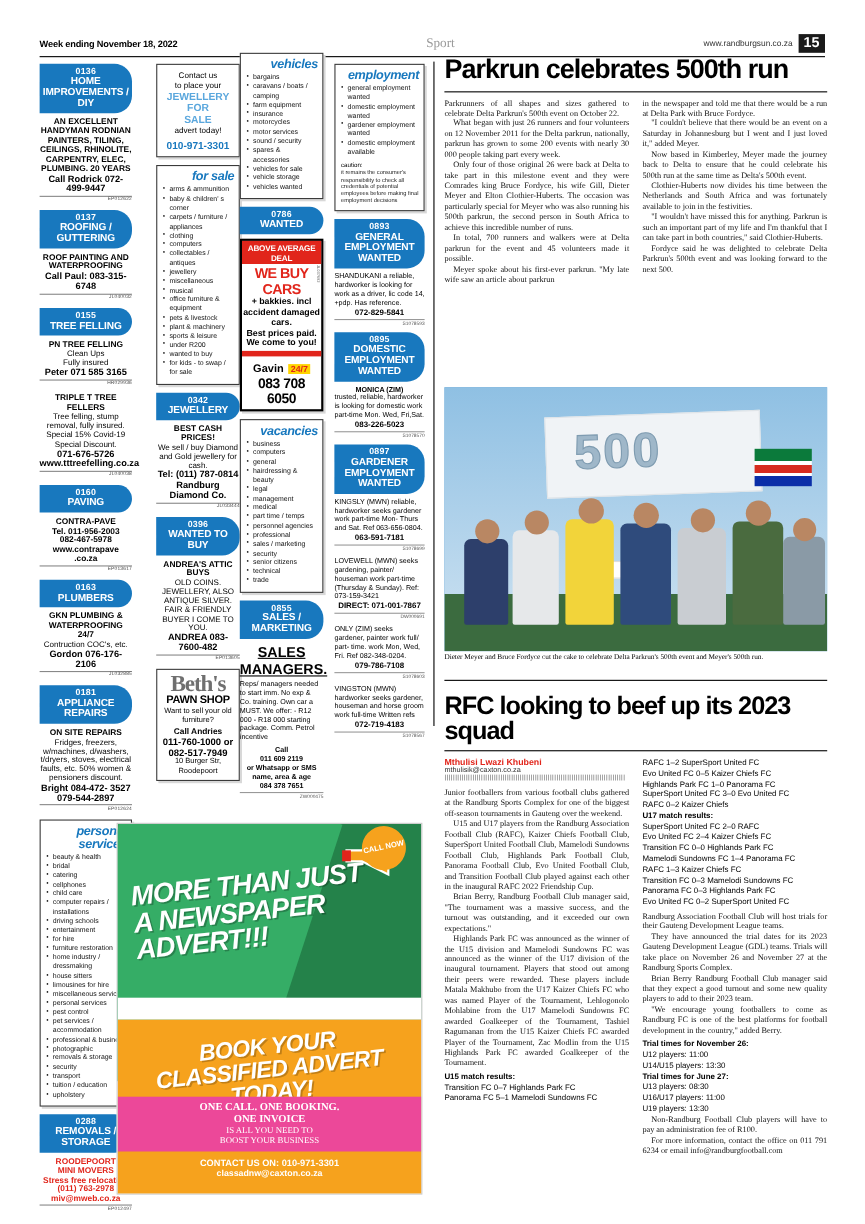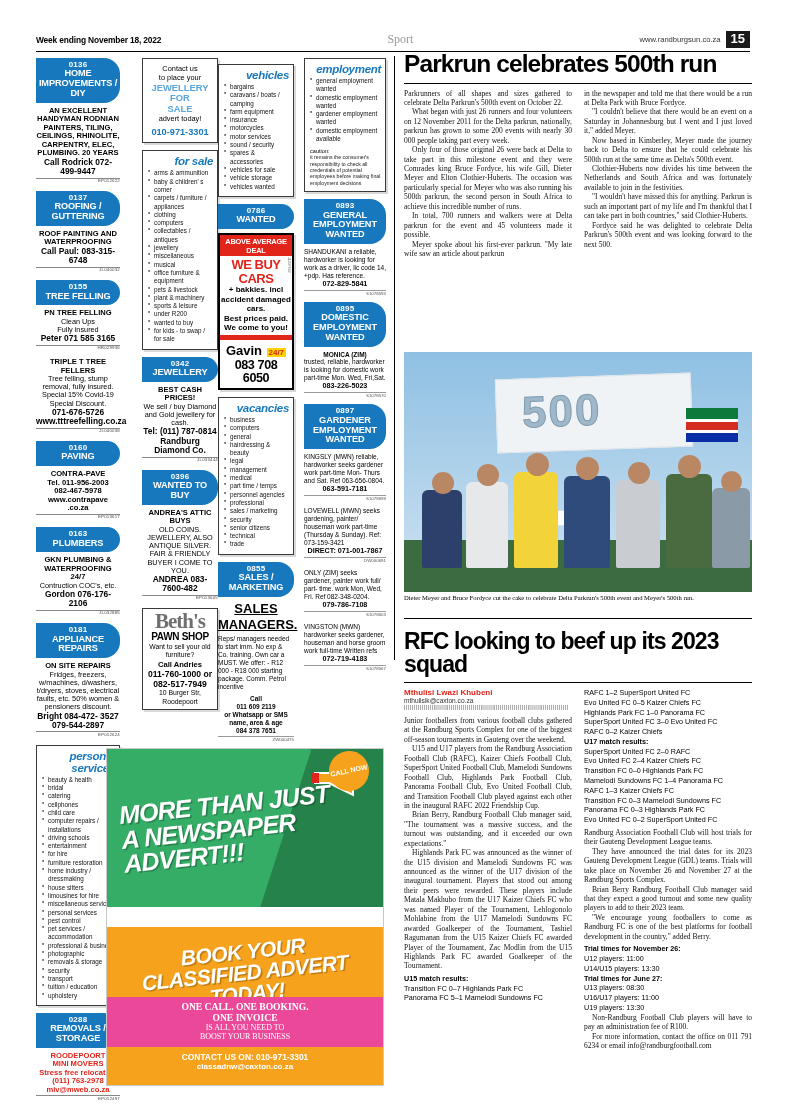--- a/index.html
+++ b/index.html
@@ -26,21 +26,21 @@
   .masthead .mh-url { font-size:7.6px; color:#333; }
   .masthead .mh-pageno {
     background:#1a1a1a; color:#fff; font-size:13px; font-weight:bold;
     padding:0px 5px 1px 5px; line-height:16px; display:inline-block;
   }
 
   
   .col { position:absolute; }
   #col1 { left:36px;  top:58px; width:84px; }
   #col2 { left:142px; top:58px; width:76px; }
-  #col3 { left:218px; top:64px; width:76px; }
+  #col3 { left:218px; top:48px; width:76px; }
   #col4 { left:304px; top:58px; width:82px; }
 
   
   .cat-head {
     background:#1878be; color:#fff; text-align:center;
     border-radius: 0 16px 16px 0;
     padding:3px 2px 4px 2px; margin-bottom:4px;
     font-weight:bold; line-height:1.06;
   }
   .cat-head .num { font-size:8px; display:block; letter-spacing:0.2px; }
@@ -83,21 +83,21 @@
 
   
   .carsad { border:2px solid #000; margin-bottom:7px; background:#fff; text-align:center;
             position:relative; box-shadow:2px 2px 0 #d8d8d8; }
   .carsad .topbar { background:#e1251b; color:#fff; font-weight:bold; font-size:7.4px;
                     letter-spacing:-0.2px; padding:1.5px 0; }
   .carsad .wbc { color:#e1251b; font-weight:bold; font-size:13px; letter-spacing:-0.5px;
                  line-height:1.05; margin-top:2px; }
   .carsad .ln { font-size:8px; font-weight:bold; line-height:1.18; }
   .carsad .redstrip { background:#e1251b; height:5px; margin-top:2px; }
-  .carsad .gav { font-weight:bold; font-size:13px; }
+  .carsad .gav { font-weight:bold; font-size:10px; }
   .carsad .big { font-weight:bold; font-size:12.6px; letter-spacing:-0.4px; line-height:1.05; }
   .carsad .t247 { background:#ffd400; color:#e1251b; font-weight:bold; font-size:8px;
                   padding:0 2px; display:inline-block; }
   .carsad .sidecode { position:absolute; right:1px; top:22px; font-size:3.6px;
                       writing-mode:vertical-rl; color:#666; }
 
   
   .ctext-ad { margin-bottom:6px; }
   .ctext-ad p { margin:0; font-size:6.5px; line-height:1.22; text-align:left; }
   .ctext-ad p.ctr { text-align:center; }

